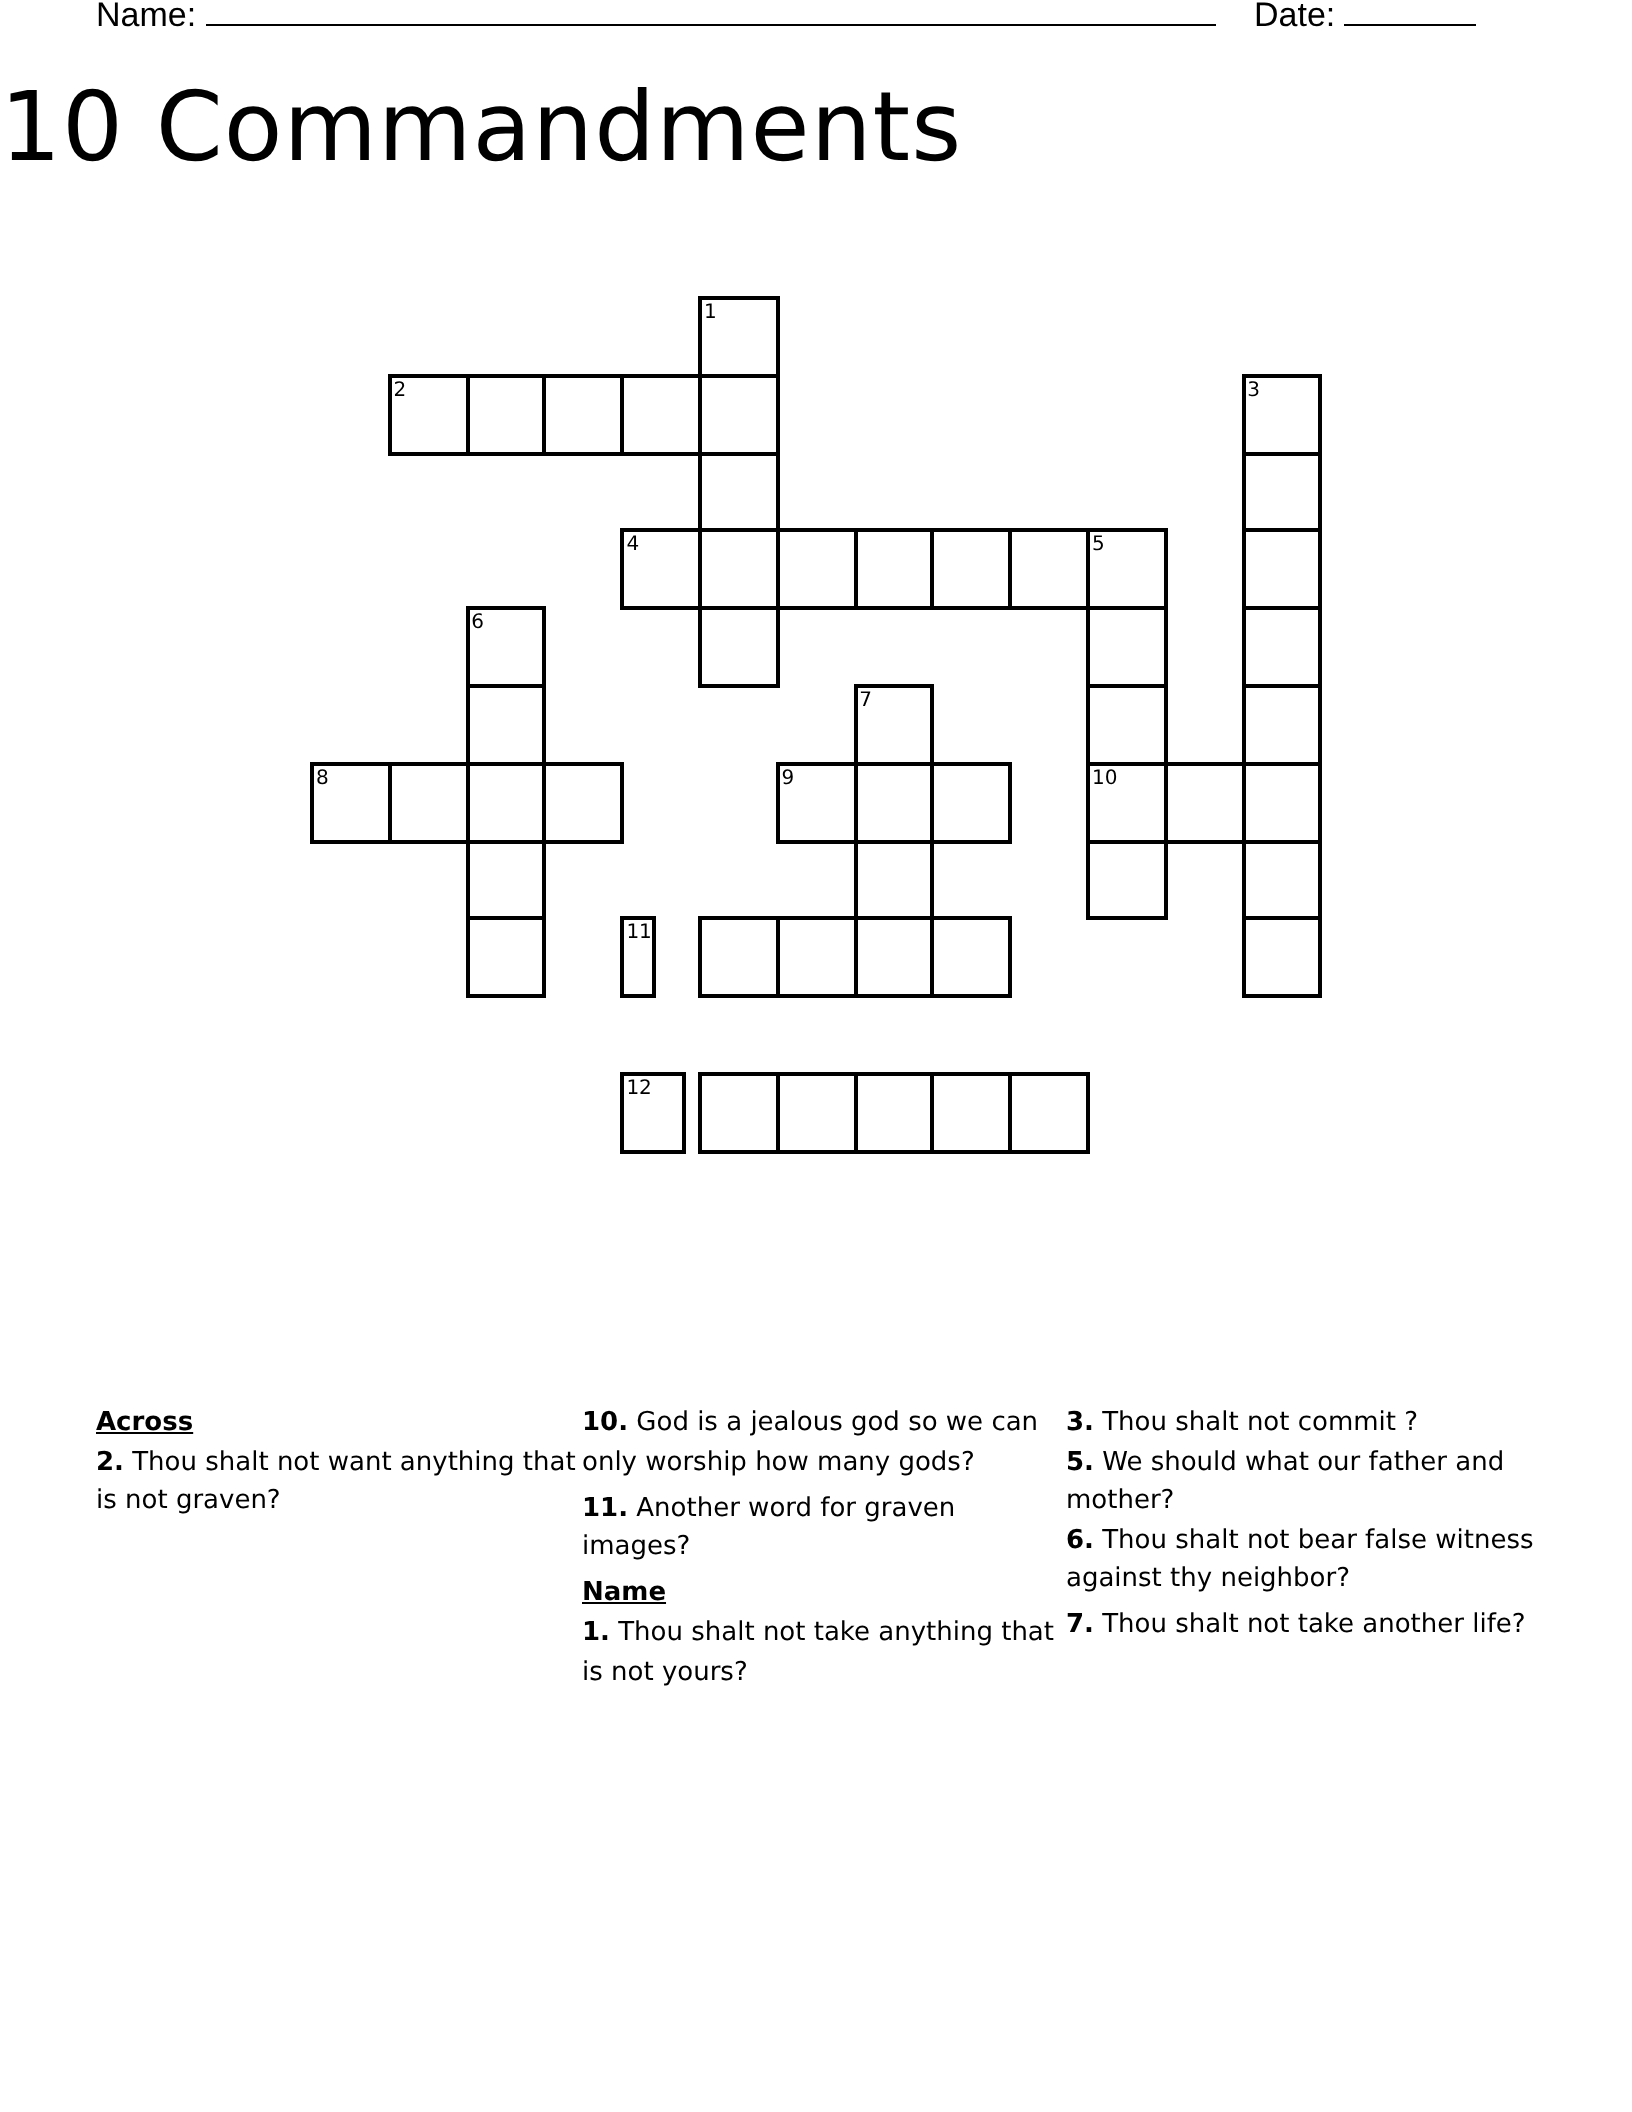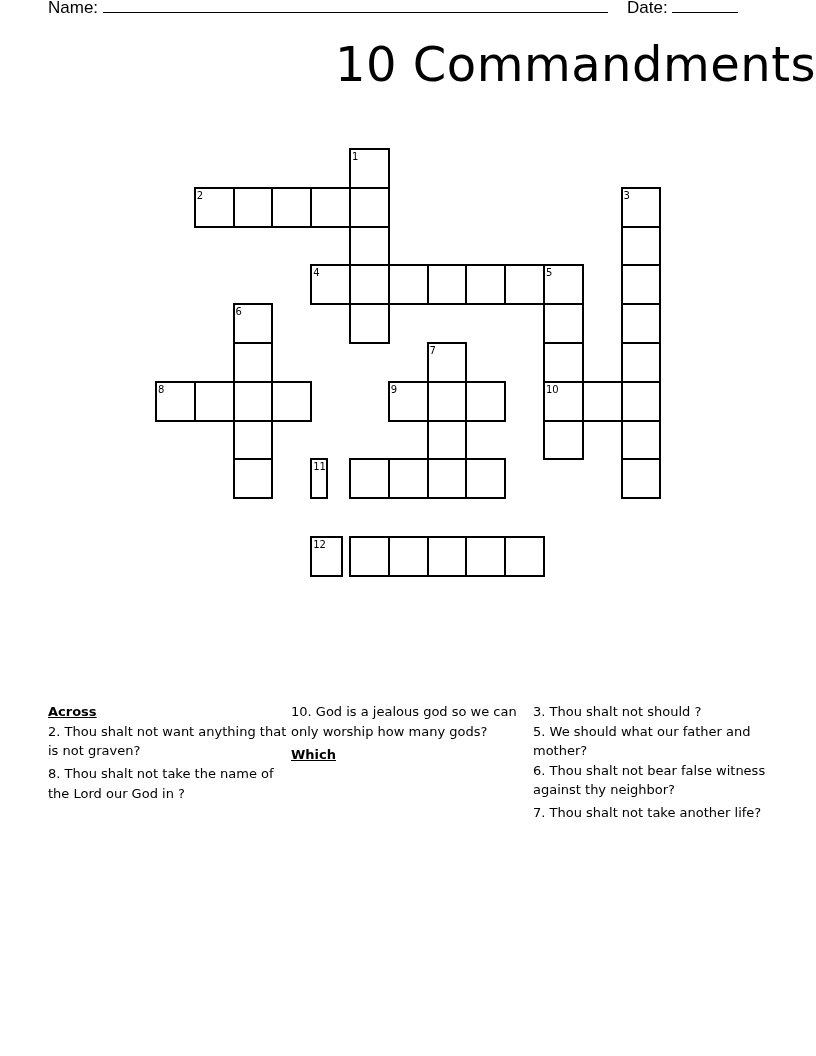--- a/index.html
+++ b/index.html
@@ -36,21 +36,21 @@
     display: inline-block;
     border-bottom: 1px solid #000;
     height: 15px;
     vertical-align: baseline;
   }
   .title {
     position: absolute;
     top: 32px;
     left: 0;
     width: 816px;
-    text-align: right;
+    text-align: left;
     font-family: "DejaVu Sans", sans-serif;
     font-size: 48px;
     line-height: 64px;
     letter-spacing: 0.5px;
   }
   .grid {
     position: absolute;
     left: 0;
     top: 0;
     width: 816px;
@@ -84,21 +84,21 @@
   .col3 { left: 533px; width: 240px; }
   .section-title {
     font-weight: bold;
     text-decoration: underline;
     margin: 0;
   }
   .clue {
     margin: 0 0 3.5px 0;
   }
   .clue b {
-    font-weight: normal;
+    font-weight: bold;
     margin-top: 19px;
   }
 </style>
 </head>
 <body>
 
 <div class="header-line">
   <span>Name:</span>
   <span class="blank" style="width:505px;"></span>
 </div>
@@ -184,26 +184,27 @@
     <div class="cell" style="left: 349px; top: 536px; width: 40.8px; height: 40.8px;"></div>
     <div class="cell" style="left: 387.8px; top: 536px; width: 40.8px; height: 40.8px;"></div>
     <div class="cell" style="left: 426.6px; top: 536px; width: 40.8px; height: 40.8px;"></div>
     <div class="cell" style="left: 465.4px; top: 536px; width: 40.8px; height: 40.8px;"></div>
     <div class="cell" style="left: 504.2px; top: 536px; width: 40.8px; height: 40.8px;"></div>
   </div>
 
 <div class="clues col1">
   <p class="section-title">Across</p>
   <p class="clue"><b>2.</b><span> Thou shalt not want anything that is not graven?</span></p>
-  <p class="clue"><b>8.</b><span> Thou shalt not take the name of the Lord our God in ?</span></p>
 </div>
 
 <div class="clues col2">
   <p class="clue"><b>10.</b><span> God is a jealous god so we can only worship how many gods?</span></p>
-  <p class="section-title">Which</p>
+  <p class="clue"><b>11.</b><span> Another word for graven images?</span></p>
+  <p class="section-title">Name</p>
+  <p class="clue"><b>1.</b><span> Thou shalt not take anything that is not yours?</span></p>
 </div>
 
 <div class="clues col3">
-  <p class="clue" style="margin-bottom:0"><b>3.</b><span> Thou shalt not should ?</span></p>
+  <p class="clue" style="margin-bottom:0"><b>3.</b><span> Thou shalt not commit ?</span></p>
   <p class="clue" style="margin-bottom:0"><b>5.</b><span> We should what our father and mother?</span></p>
   <p class="clue"><b>6.</b><span> Thou shalt not bear false witness against thy neighbor?</span></p>
   <p class="clue"><b>7.</b><span> Thou shalt not take another life?</span></p>
 </div>
 
 </body></html>

